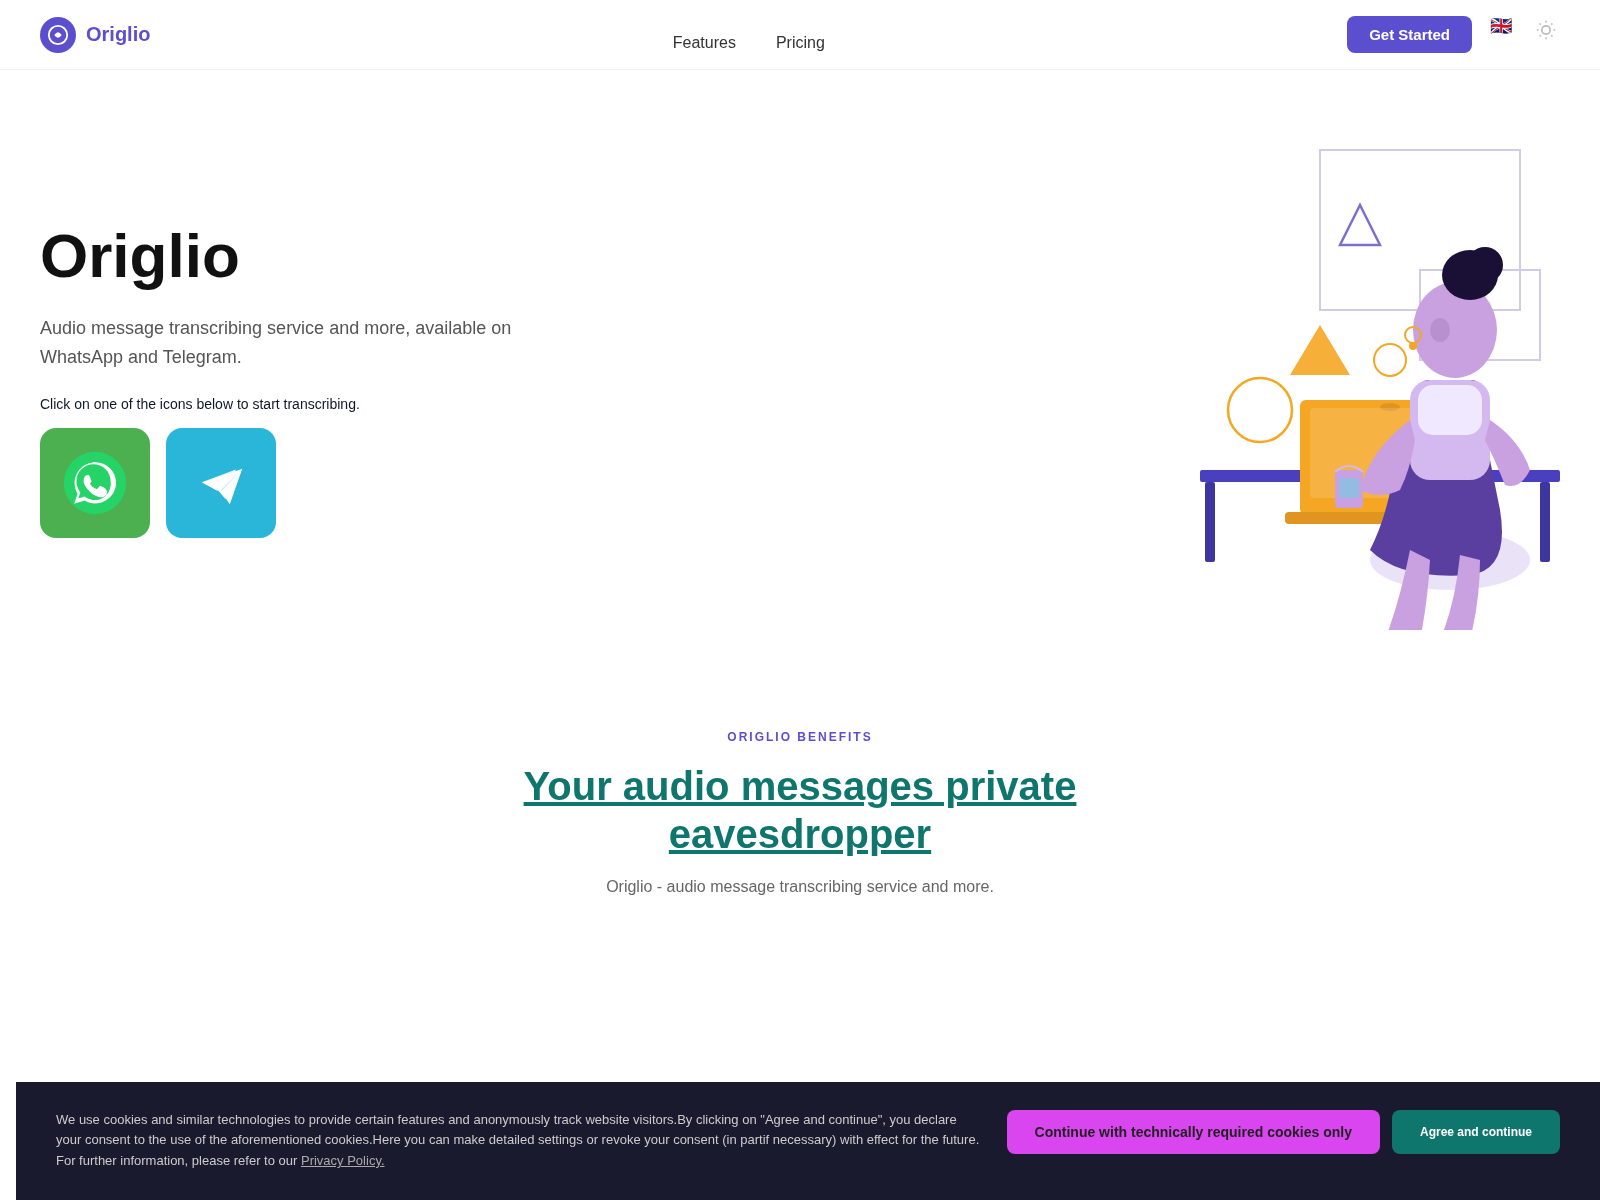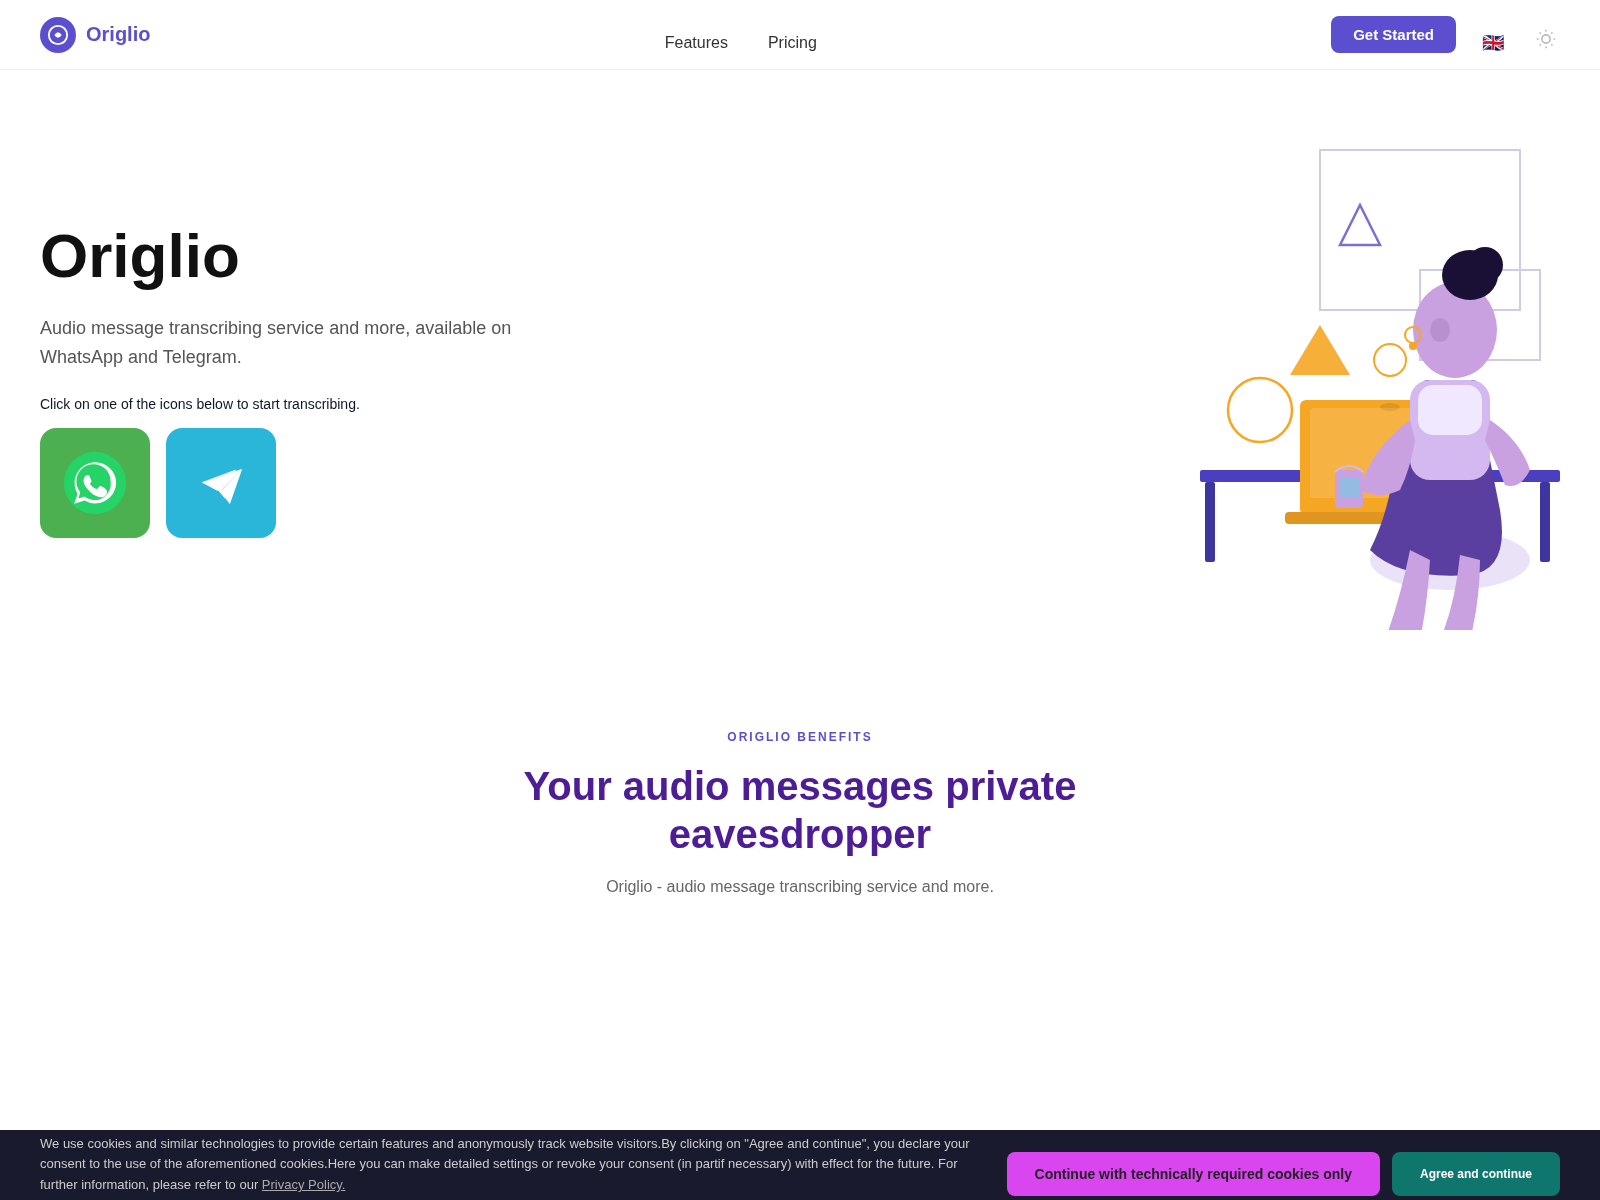--- a/index.html
+++ b/index.html
@@ -13,21 +13,21 @@
     }
     .nav-logo { display: flex; align-items: center; gap: 10px; text-decoration: none; }
     .nav-logo-icon {
       width: 36px; height: 36px; border-radius: 50%; background: #5b4fcf;
       display: flex; align-items: center; justify-content: center;
     }
     .nav-logo-icon svg { width: 22px; height: 22px; }
     .nav-logo-text { font-size: 20px; font-weight: 700; color: #5b4fcf; }
     .nav-links { display: flex; align-items: center; gap: 40px; margin-top: 17px; }
     .nav-link { text-decoration: none; color: #333; font-size: 16px; }
-    .nav-right { display: flex; align-items: flex-end; gap: 24px; }
+    .nav-right { display: flex; align-items: flex-start; gap: 16px; }
     .btn-get-started {
       background: #5b4fcf; color: #fff; border: none; border-radius: 8px;
       padding: 10px 22px; font-size: 15px; font-weight: 600; cursor: pointer;
     }
     .lang-flag {
       width: 28px; height: 20px; border-radius: 3px; overflow: hidden;
       display: inline-flex; align-items: center; justify-content: center;
       font-size: 18px; cursor: pointer;
     }
     .theme-toggle {
@@ -60,30 +60,31 @@
 
     
     .benefits-section {
       padding: 60px 40px 40px; text-align: center; background: #fff;
     }
     .benefits-label {
       font-size: 12px; font-weight: 700; letter-spacing: 2px;
       color: #5b4fcf; margin-bottom: 18px; text-transform: uppercase; text-align: center;
     }
     .benefits-title {
-      font-size: 40px; font-weight: 800; color: #4c1d95; line-height: 1.2;
+      font-size: 40px; font-weight: 800; color: #0f766e; line-height: 1.2;
       margin-bottom: 20px;
+      text-decoration: underline;
     }
     .benefits-desc { font-size: 16px; color: #666; }
 
     
     .cookie-banner {
-      position: fixed; bottom: 0; left: 0; right: 0;
-      background: #1a1a2e; color: #ddd; padding: 4px 40px;
-      display: flex; align-items: flex-end; gap: 24px; z-index: 1000;
+      position: fixed; bottom: 0; left: 16px; right: 0;
+      background: #1a1a2e; color: #ddd; padding: 28px 40px;
+      display: flex; align-items: flex-start; gap: 24px; z-index: 1000;
     }
     .cookie-text { flex: 1; font-size: 13px; line-height: 1.6; color: #ccc; }
     .cookie-text a { color: #aaa; text-decoration: underline; }
     .cookie-buttons { display: flex; gap: 12px; flex-shrink: 0; }
     .btn-cookies-only {
       background: #d946ef; color: #222; border: none; border-radius: 8px;
       padding: 14px 28px; font-size: 14px; font-weight: 600; cursor: pointer;
       white-space: nowrap;
     }
     .btn-agree {

